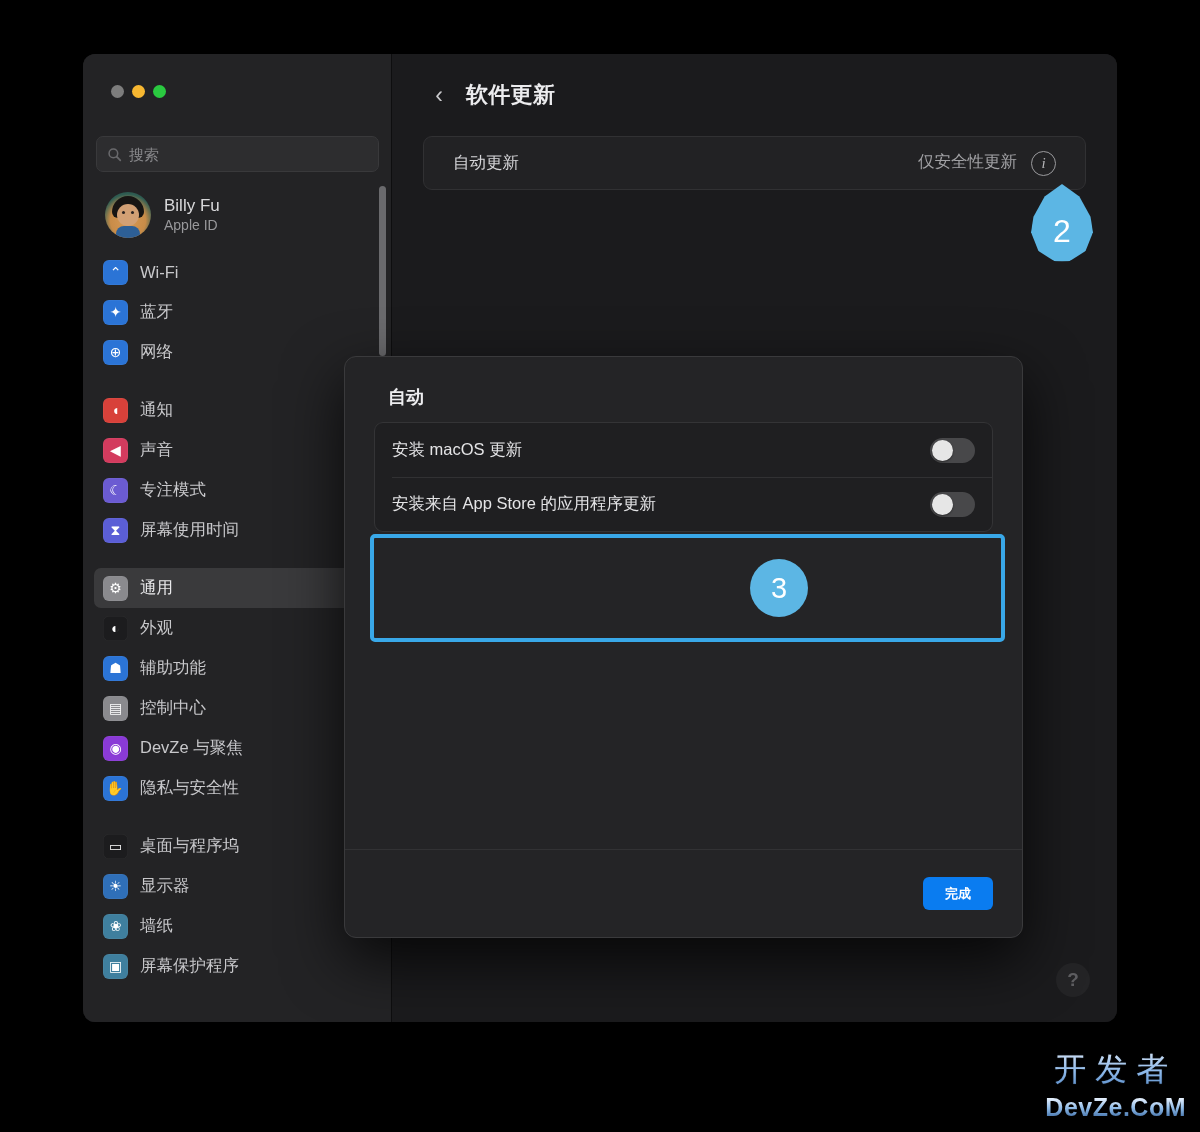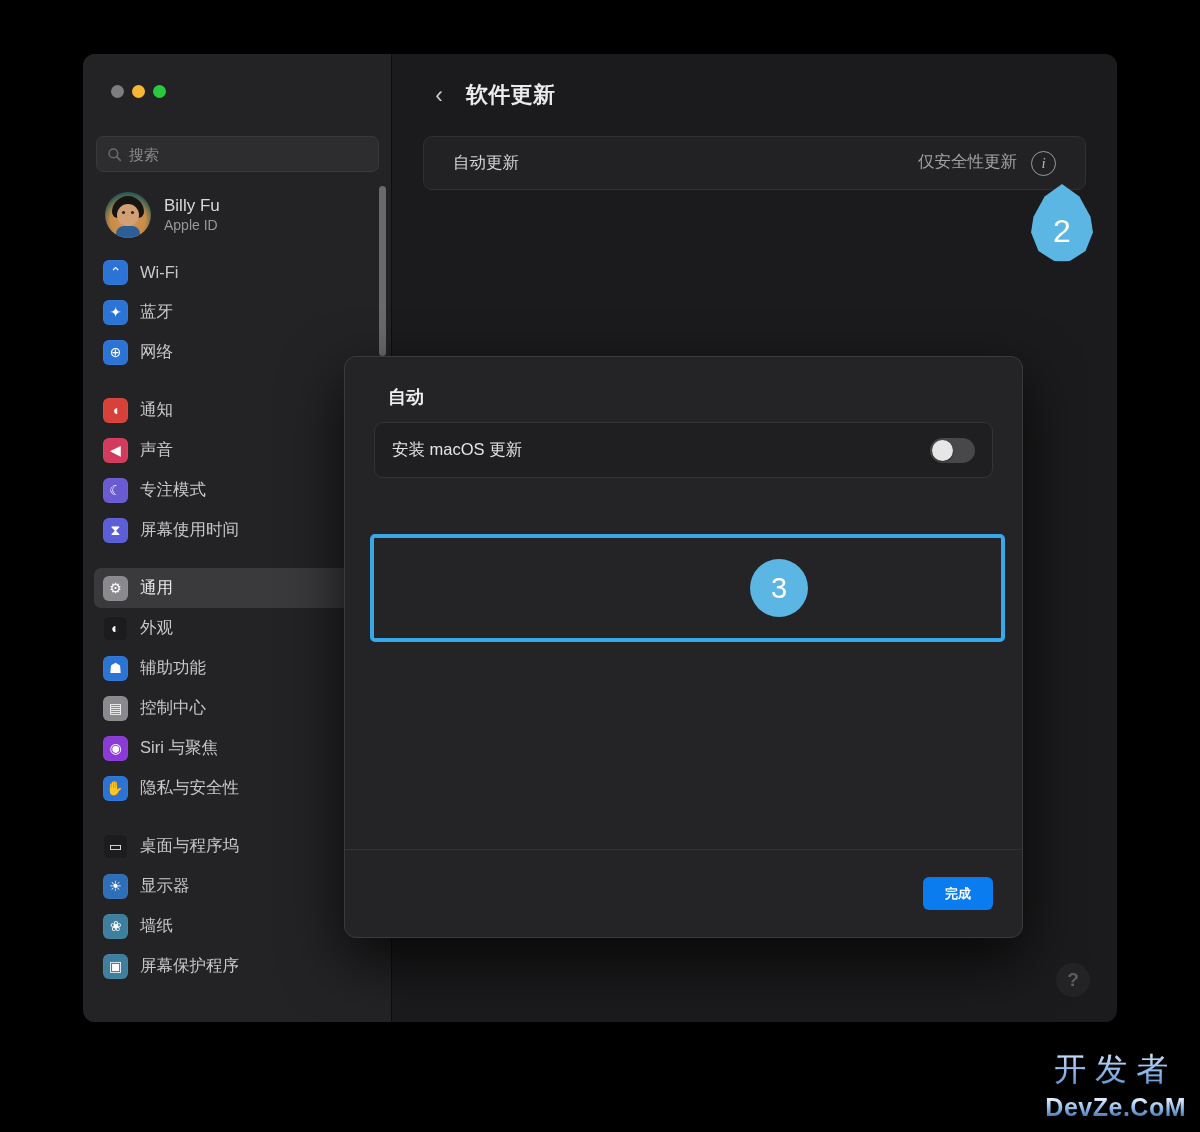--- a/index.html
+++ b/index.html
@@ -320,21 +320,21 @@
             <div class="nav-item">
               <span class="ico" style="background: rgb(43, 116, 214);">☗</span>
               <span class="nav-label">辅助功能</span>
             </div>
             <div class="nav-item">
               <span class="ico" style="background: rgb(138, 138, 142);">▤</span>
               <span class="nav-label">控制中心</span>
             </div>
             <div class="nav-item">
               <span class="ico" style="background: rgb(138, 58, 214);">◉</span>
-              <span class="nav-label">Siri 与聚焦</span>
+              <span class="nav-label">DevZe 与聚焦</span>
             </div>
             <div class="nav-item">
               <span class="ico" style="background: rgb(43, 116, 214);">✋</span>
               <span class="nav-label">隐私与安全性</span>
             </div>
           </div>
           <div class="nav-gap"></div>
           <div class="nav-group">
             <div class="nav-item">
               <span class="ico" style="background: rgb(28, 28, 30);">▭</span>
@@ -381,20 +381,28 @@
 
       <div class="list">
           <div class="list-row">
             <div class="row-label">安装 macOS 更新</div>
             <div class="row-ctrl">
               <div class="toggle">
                 <div class="knob"></div>
               </div>
             </div>
           </div>
+          <div class="list-row">
+            <div class="row-label">安装来自 App Store 的应用程序更新</div>
+            <div class="row-ctrl">
+              <div class="toggle">
+                <div class="knob"></div>
+              </div>
+            </div>
+          </div>
         </div>
       <div class="list-gap"></div>
 
       <div class="modal-footer">
         <button class="done-btn">完成</button>
       </div>
     </div>
 
     <div class="hl-box"></div>
     <div class="pin3">3</div>

